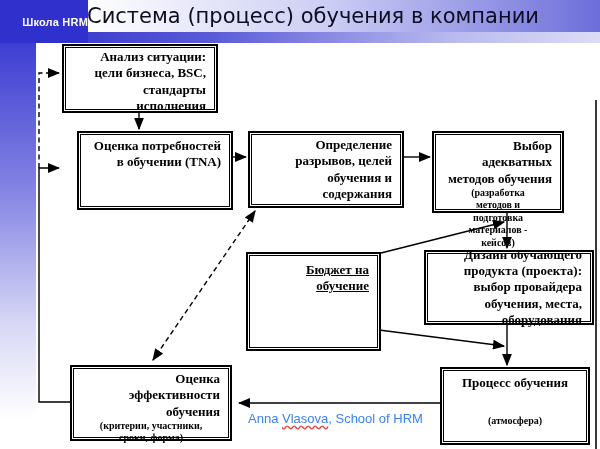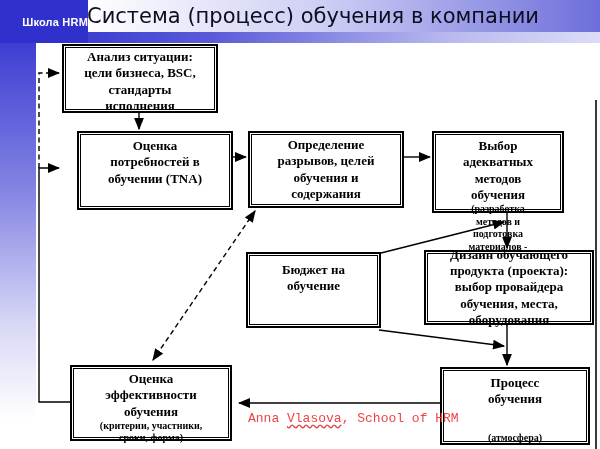--- a/index.html
+++ b/index.html
@@ -20,42 +20,42 @@
   
   .left-bar{position:absolute;left:0;top:43px;width:36px;height:392px;
     background:linear-gradient(180deg,#3e3ed2 0%,#8585e4 38%,#d8d8f6 72%,#ffffff 96%);}
   .right-edge{position:absolute;left:595px;top:100px;width:2px;height:349px;background:#3a3a3a;}
 
   
   .dbox{position:absolute;background:#ffffff;border:2px solid #000;box-sizing:border-box;
     display:flex;flex-direction:column;align-items:center;text-align:center;
     font-family:"Liberation Serif","DejaVu Serif",serif;font-weight:bold;color:#000;}
   .dbox::after{content:"";position:absolute;inset:1px;border:1px solid #000;pointer-events:none;}
-  .dbox .bt{font-size:13px;line-height:1.25;padding:0 20px;}
+  .dbox .bt{font-size:13px;line-height:1.25;padding:0 10px;text-align:right;}
   .dbox .bs{font-size:10px;line-height:1.25;padding:0 18px;}
   .top{justify-content:flex-start;}
   .mid{justify-content:center;}
 
   #box-analysis   {left:62px; top:44px;  width:156px;height:69px;padding-top:3px;}
   #box-tna        {left:77px; top:131px; width:156px;height:79px;padding-top:5px;}
   #box-gaps       {left:248px;top:131px; width:156px;height:77px;}
   #box-methods    {left:432px;top:131px; width:132px;height:82px;padding-top:5px;}
-  #box-budget     {left:246px;top:252px; width:135px;height:76px;padding-top:8px;}
+  #box-budget     {left:246px;top:252px; width:135px;height:99px;padding-top:8px;text-decoration:underline;}
   #box-design     {left:424px;top:250px; width:170px;height:75px;}
   #box-evaluation {left:70px; top:365px; width:162px;height:76px;padding-top:4px;}
   #box-process    {left:440px;top:367px; width:150px;height:78px;padding-top:6px;gap:24px;}
 
   
   #arrows{position:absolute;left:0;top:0;width:600px;height:449px;pointer-events:none;}
   #arrows line,#arrows polyline{stroke:#000;stroke-width:1.4;fill:none;}
   .dash{stroke-dasharray:5 3.5;}
 
   
-  .footer-credit{position:absolute;left:248px;top:411px;font-size:13px;color:#ef4444;
-    font-family:Liberation Mono, monospace;}
+  .footer-credit{position:absolute;left:248px;top:411px;font-size:13px;color:#3b82f6;
+    font-family:Liberation Sans, sans-serif;}
   .misspell{text-decoration-line:underline;text-decoration-style:wavy;
     text-decoration-color:#dd4444;text-underline-offset:2px;}
 </style>
 </head>
 <body>
 
 <div id="slide">
 
   <div class="header-band"></div>
   <div class="header-stripe"></div>

